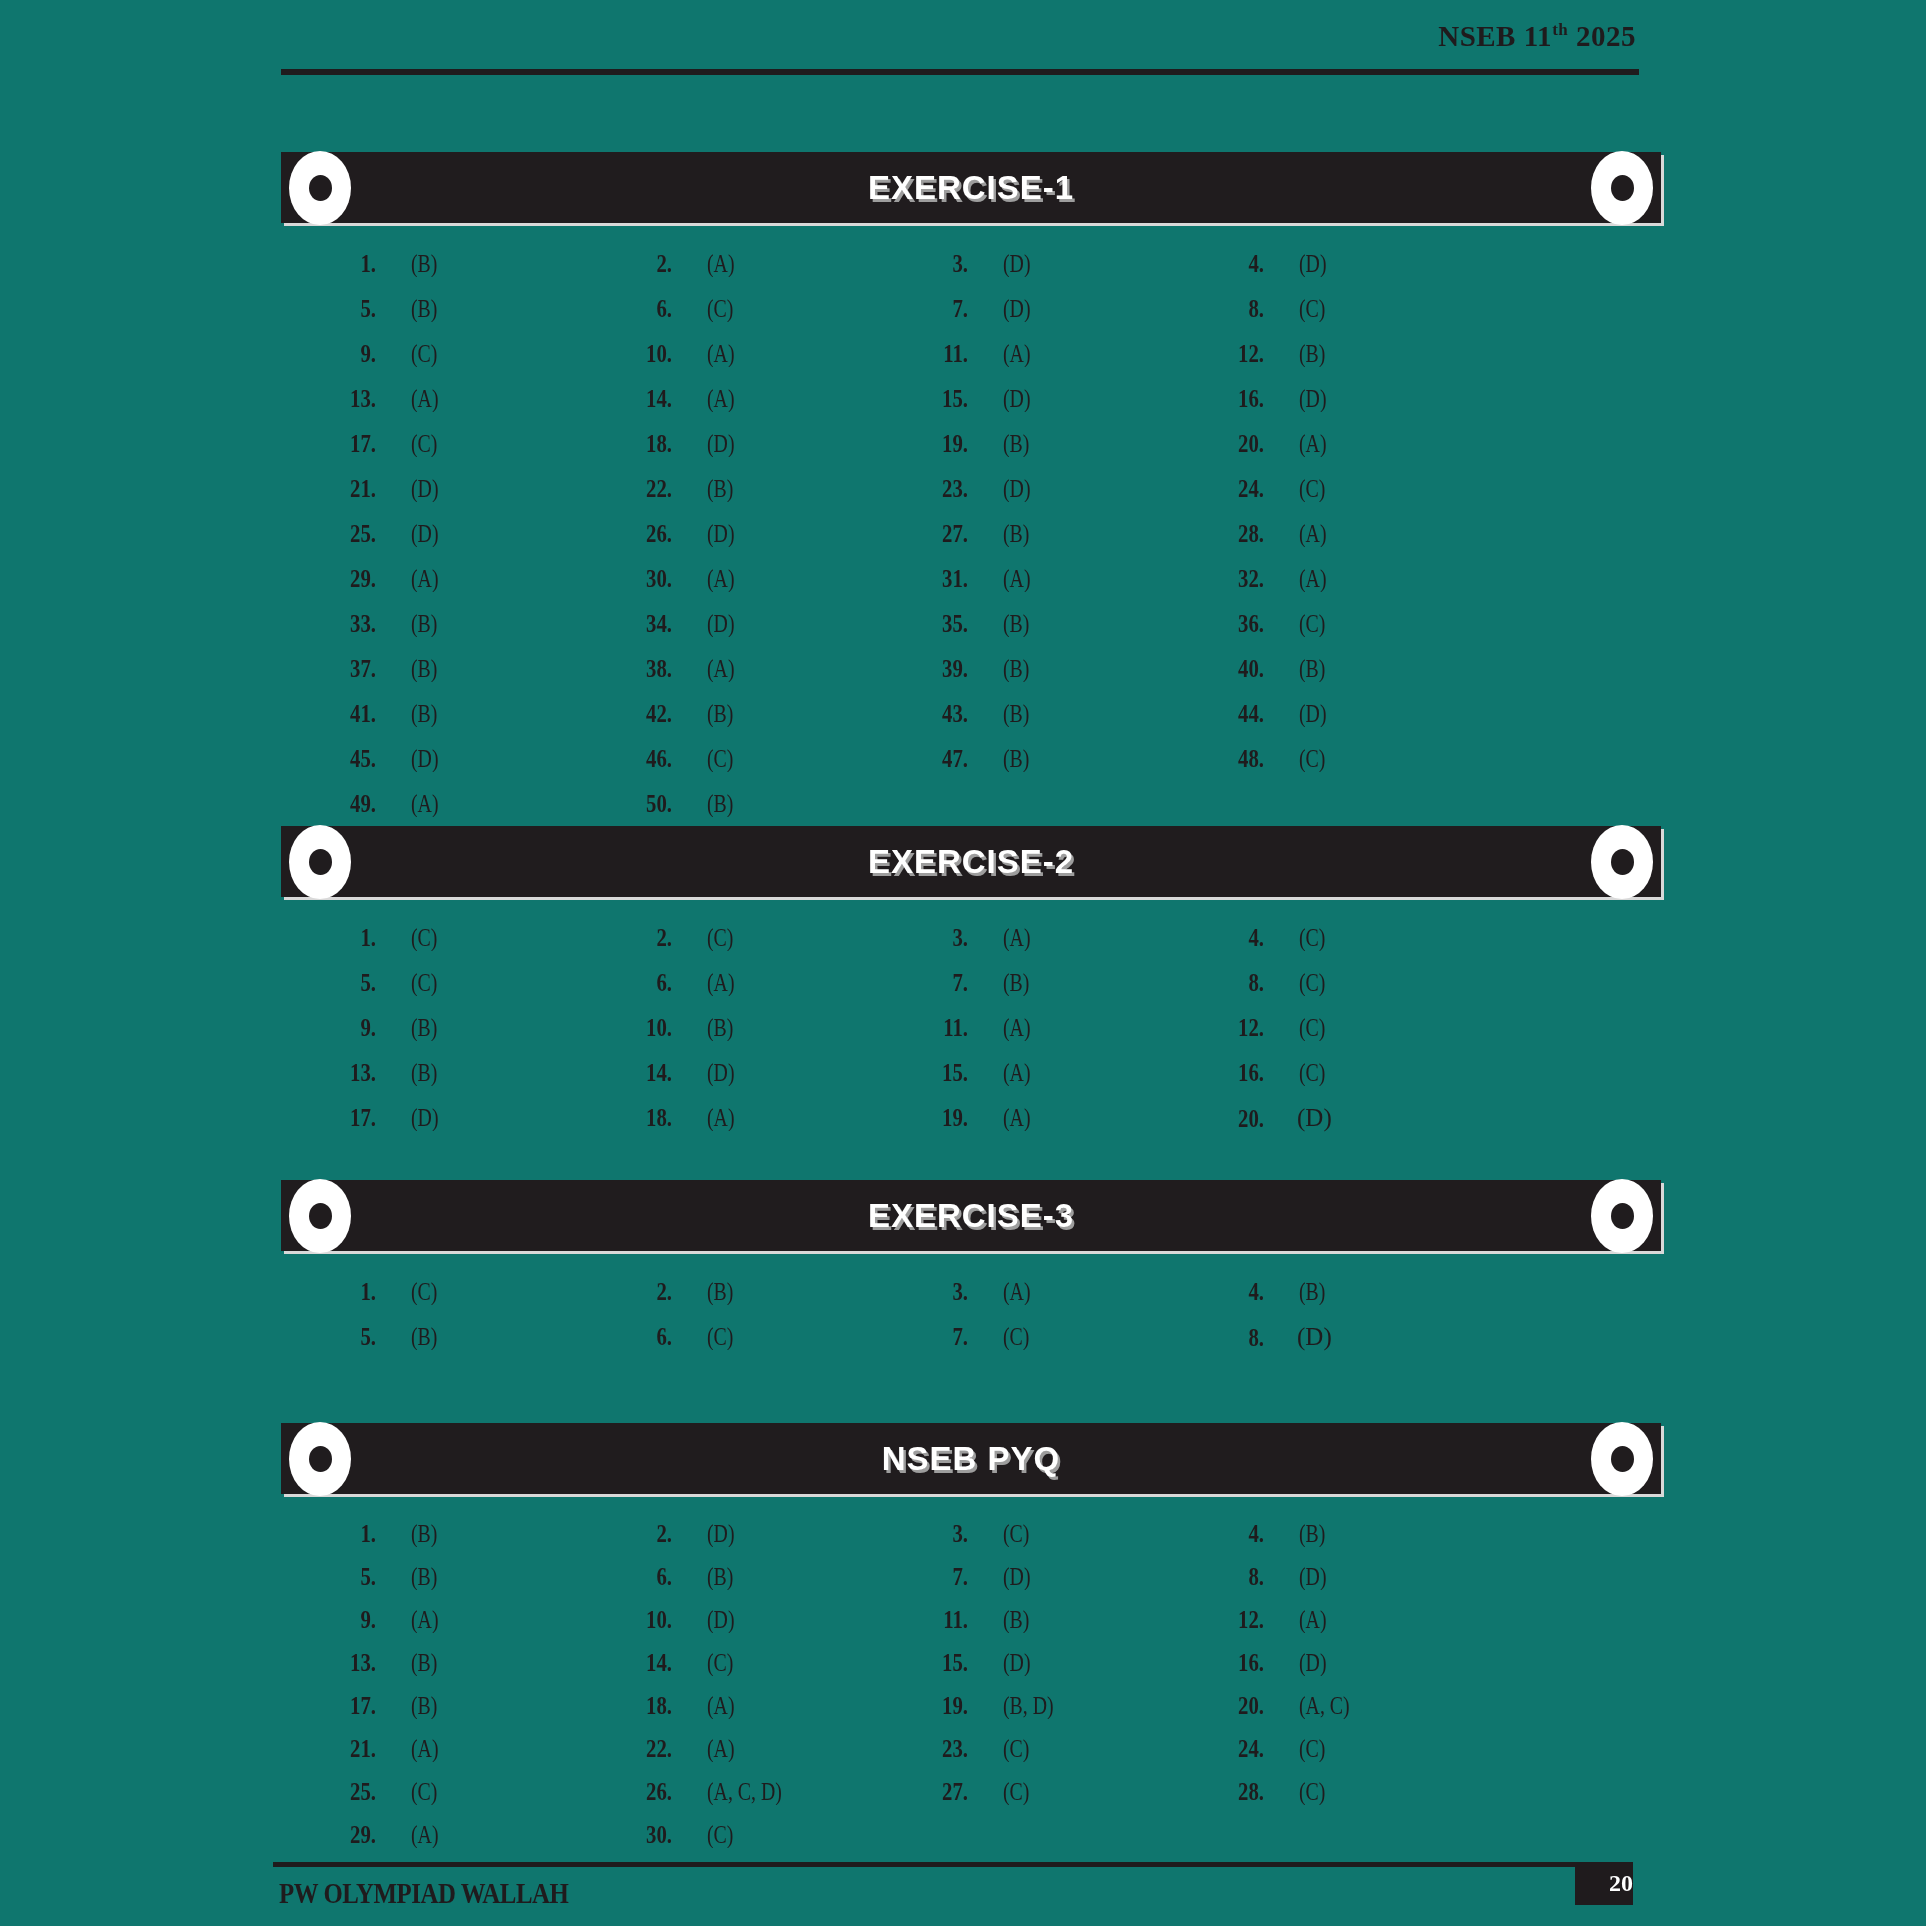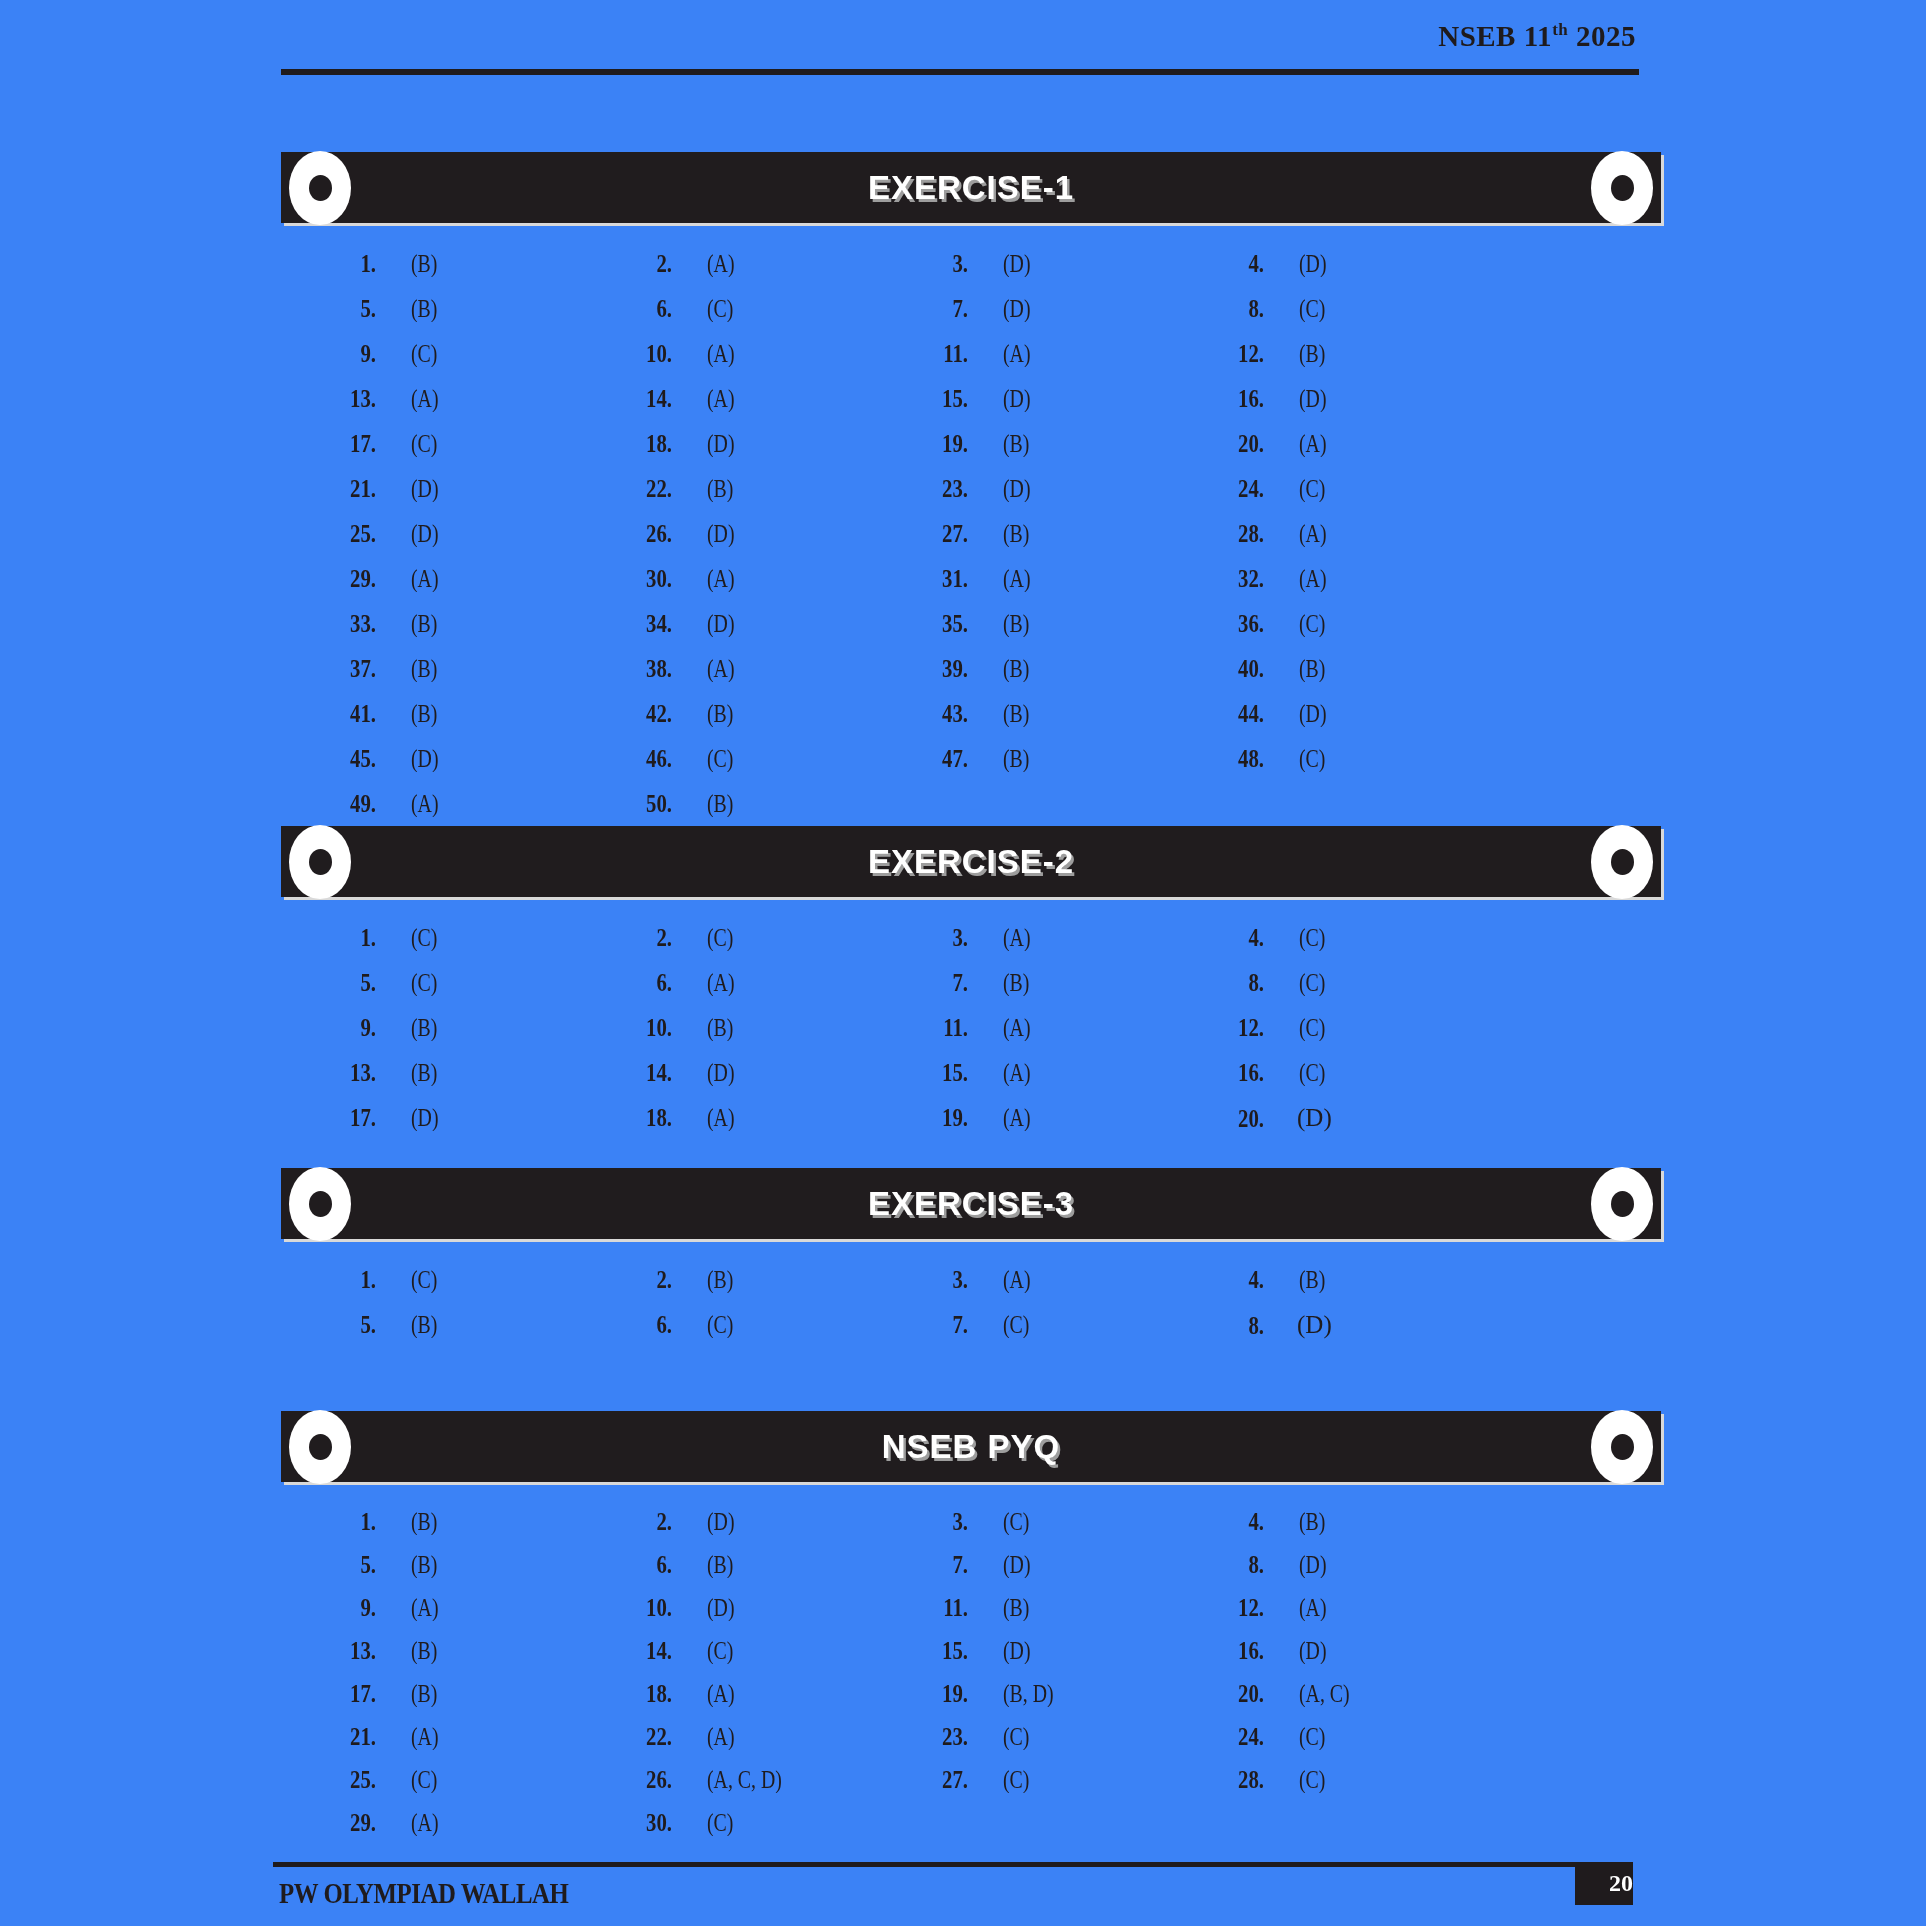--- a/index.html
+++ b/index.html
@@ -1,19 +1,19 @@
 <!DOCTYPE html>
 <html style="font-size:8px"><head>
 <meta charset="utf-8">
 <style>
   html,body{margin:0;padding:0;background:#ffffff;}
   .page{
     position:relative;
     width:1926px;height:1926px;
-    background:#3b82f6;
+    background:#0f766e;
     color:#1f1b1d;
     font-family:"Liberation Serif", serif;
     overflow:hidden;
   }
   
   .header{
     position:absolute;top:20px;left:281px;width:1358px;
     text-align:right;
   }
   .header-title{
@@ -73,21 +73,21 @@
     font-weight:bold;font-size:23.6px;
     transform:scale(0.88,1.08);transform-origin:right center;
   }
   .ans{
     display:inline-block;margin-left:35px;font-size:23.6px;
     transform:scale(0.84,1.08);transform-origin:left center;
   }
   .ans.big{transform:none;font-size:25px;margin-left:33px;}
   
   .section.s1{}
-  .section.s2{margin-top:28px;}
+  .section.s2{margin-top:40px;}
   .section.s3{margin-top:64px;}
   .section.s3 .row{height:43px;}
   
   .footer{position:absolute;left:273px;top:1862px;width:1360px;}
   .footer-rule{position:absolute;left:0;top:0;width:100%;height:5px;background:#1f1b1d;}
   .footer-brand{
     position:absolute;left:6px;top:15px;
     font-weight:bold;font-size:27px;letter-spacing:-0.5px;
     transform:scale(0.92,1.1);transform-origin:left top;
     white-space:nowrap;

